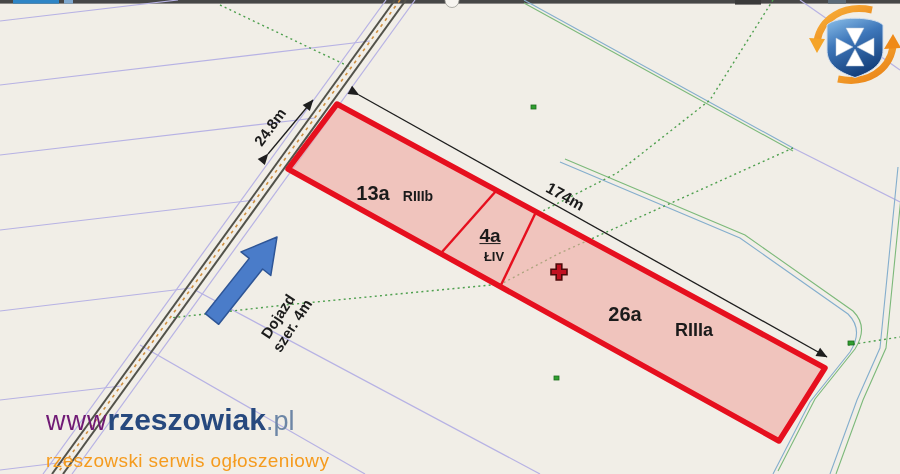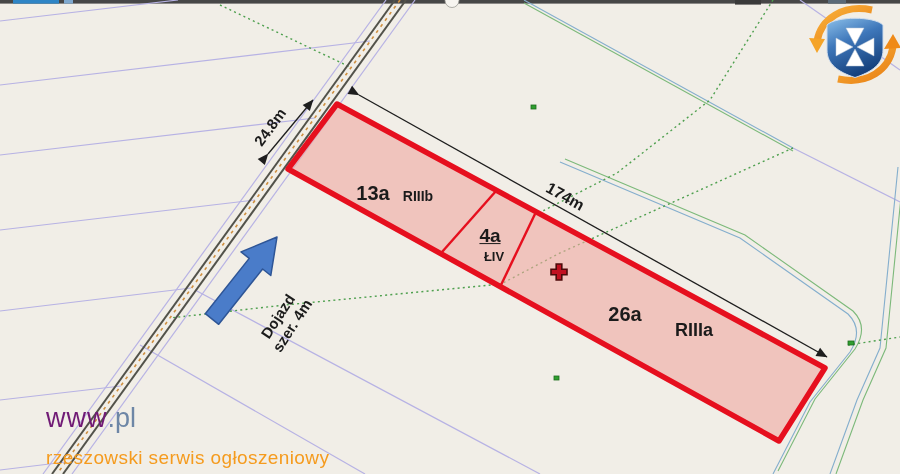--- a/index.html
+++ b/index.html
@@ -157,18 +157,19 @@
   <div class="lbl rot-strip" id="lbl-174">174m</div>
 
   <div class="lbl rot-dojazd" id="lbl-dojazd">
     <div>Dojazd</div>
     <div>szer. 4m</div>
   </div>
 
   <div id="watermark">
     <div id="wm-line1">
       <span id="wm-www">www</span>
+        <span id="wm-brand">rzeszowiak</span>
         <span id="wm-tld">.pl</span>
     </div>
     <div id="wm-tagline">rzeszowski serwis ogłoszeniowy</div>
   </div>
 
 </div>
 
 </body></html>

